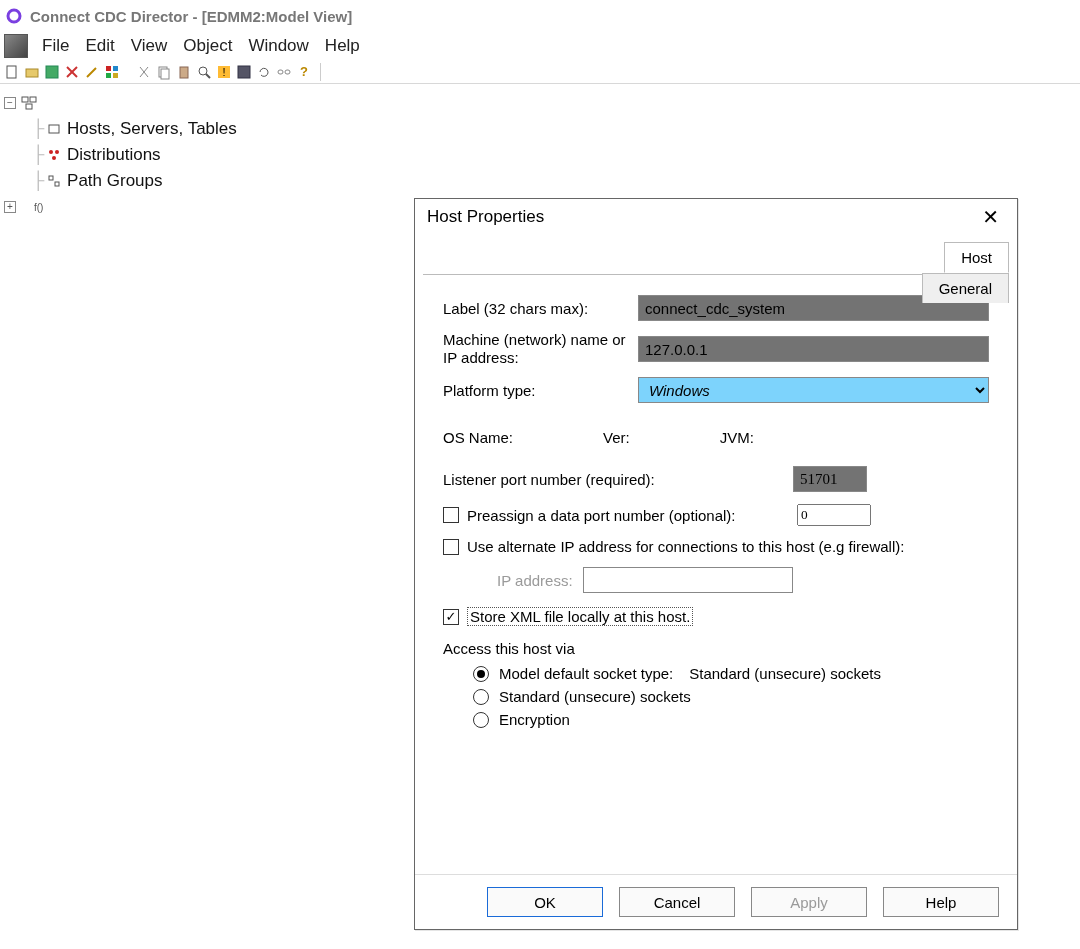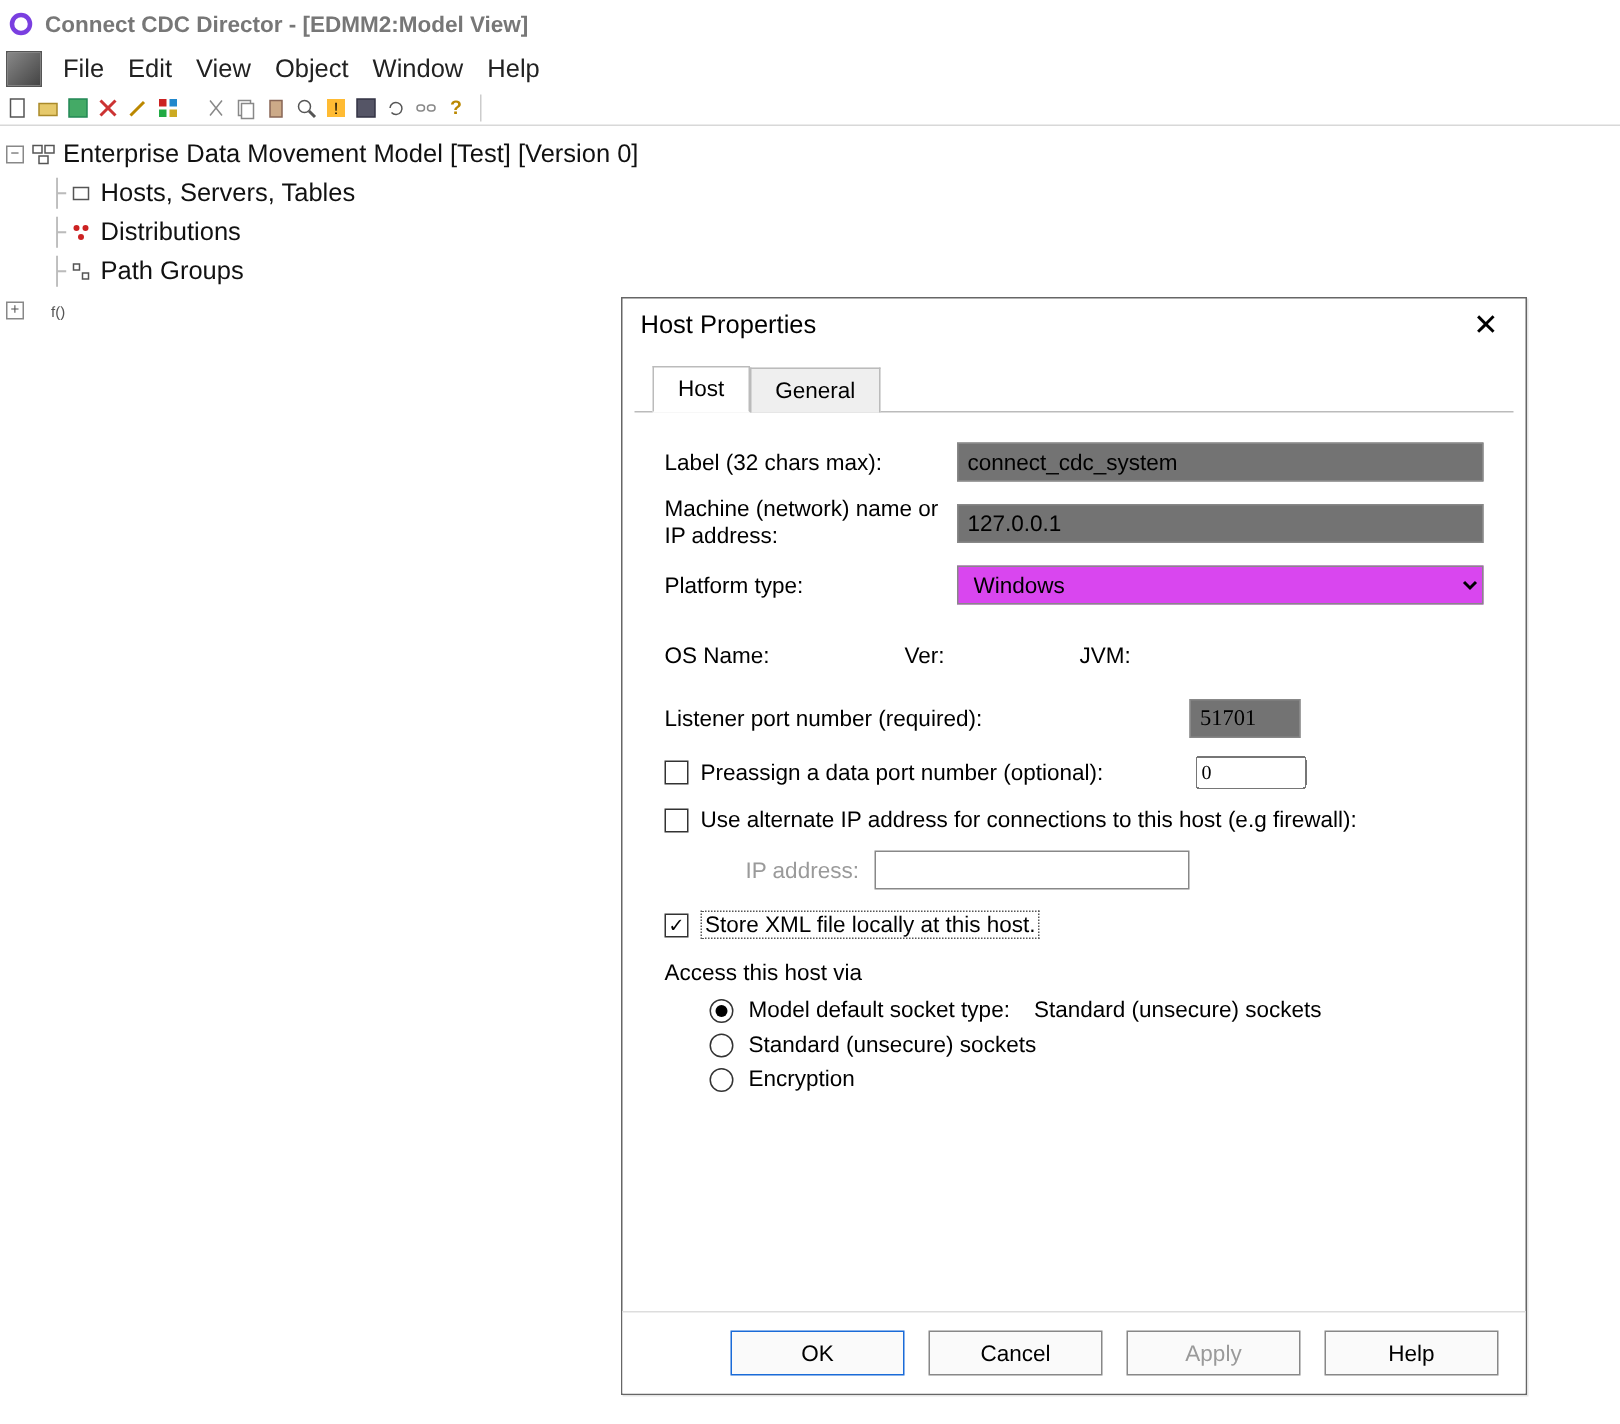--- a/index.html
+++ b/index.html
@@ -90,20 +90,21 @@
     font-size: 20px; line-height: 16px;
     cursor: default;
     padding: 2px 6px;
   }
   .tabs {
     display: flex; align-items: flex-end;
     padding-left: 12px;
     border-bottom: 1px solid #bbb;
     margin: 8px 8px 0 8px;
     height: 34px;
+    flex-direction: column;
   }
   .tab {
     padding: 6px 16px;
     border: 1px solid #bbb;
     border-bottom: none;
     background: #efefef;
     position: relative;
     top: 1px;
     cursor: default;
   }
@@ -120,21 +121,21 @@
   }
   .form-row .lbl { width: 195px; }
   .form-row input[type=text], .form-row select {
     flex: 1;
     height: 26px;
     padding: 2px 6px;
     font-size: 15px;
     border: 1px solid #888;
     background: #737373;
   }
-  .form-row select { background: #d946ef; }
+  .form-row select { background: #7dd3fc; font-style: italic; }
   .info-row {
     display:flex; gap: 90px;
     margin: 26px 0 20px 0;
   }
   .small-input { width: 74px !important; flex:none !important; text-align:left;font-family:Liberation Serif, serif;}
   .chk-row { display:flex; align-items:center; margin: 12px 0; gap:8px;}
   .chk {
     width:16px; height:16px;
     border:1px solid #333;
     display:inline-flex; align-items:center; justify-content:center;
@@ -257,21 +258,20 @@
 <div class="tree">
   <div class="tree-row">
     <span class="tree-toggle">−</span>
     <span class="tree-icon">
         <svg width="16" height="14">
           <rect x="1" y="1" width="6" height="5" fill="#fff" stroke="#555"></rect>
           <rect x="9" y="1" width="6" height="5" fill="#fff" stroke="#555"></rect>
           <rect x="5" y="8" width="6" height="5" fill="#fff" stroke="#555"></rect>
         </svg>
       </span>
-    <span>Enterprise Data Movement Model [Test] [Version 0]</span>
   </div>
   <div class="tree-row">
     <span class="tree-indent"></span>
       <span class="tree-branch">├</span>
     <span class="tree-icon">
         <svg width="14" height="14">
           <rect x="2" y="3" width="10" height="8" fill="#fff" stroke="#555"></rect>
         </svg>
       </span>
     <span>Hosts, Servers, Tables</span>

